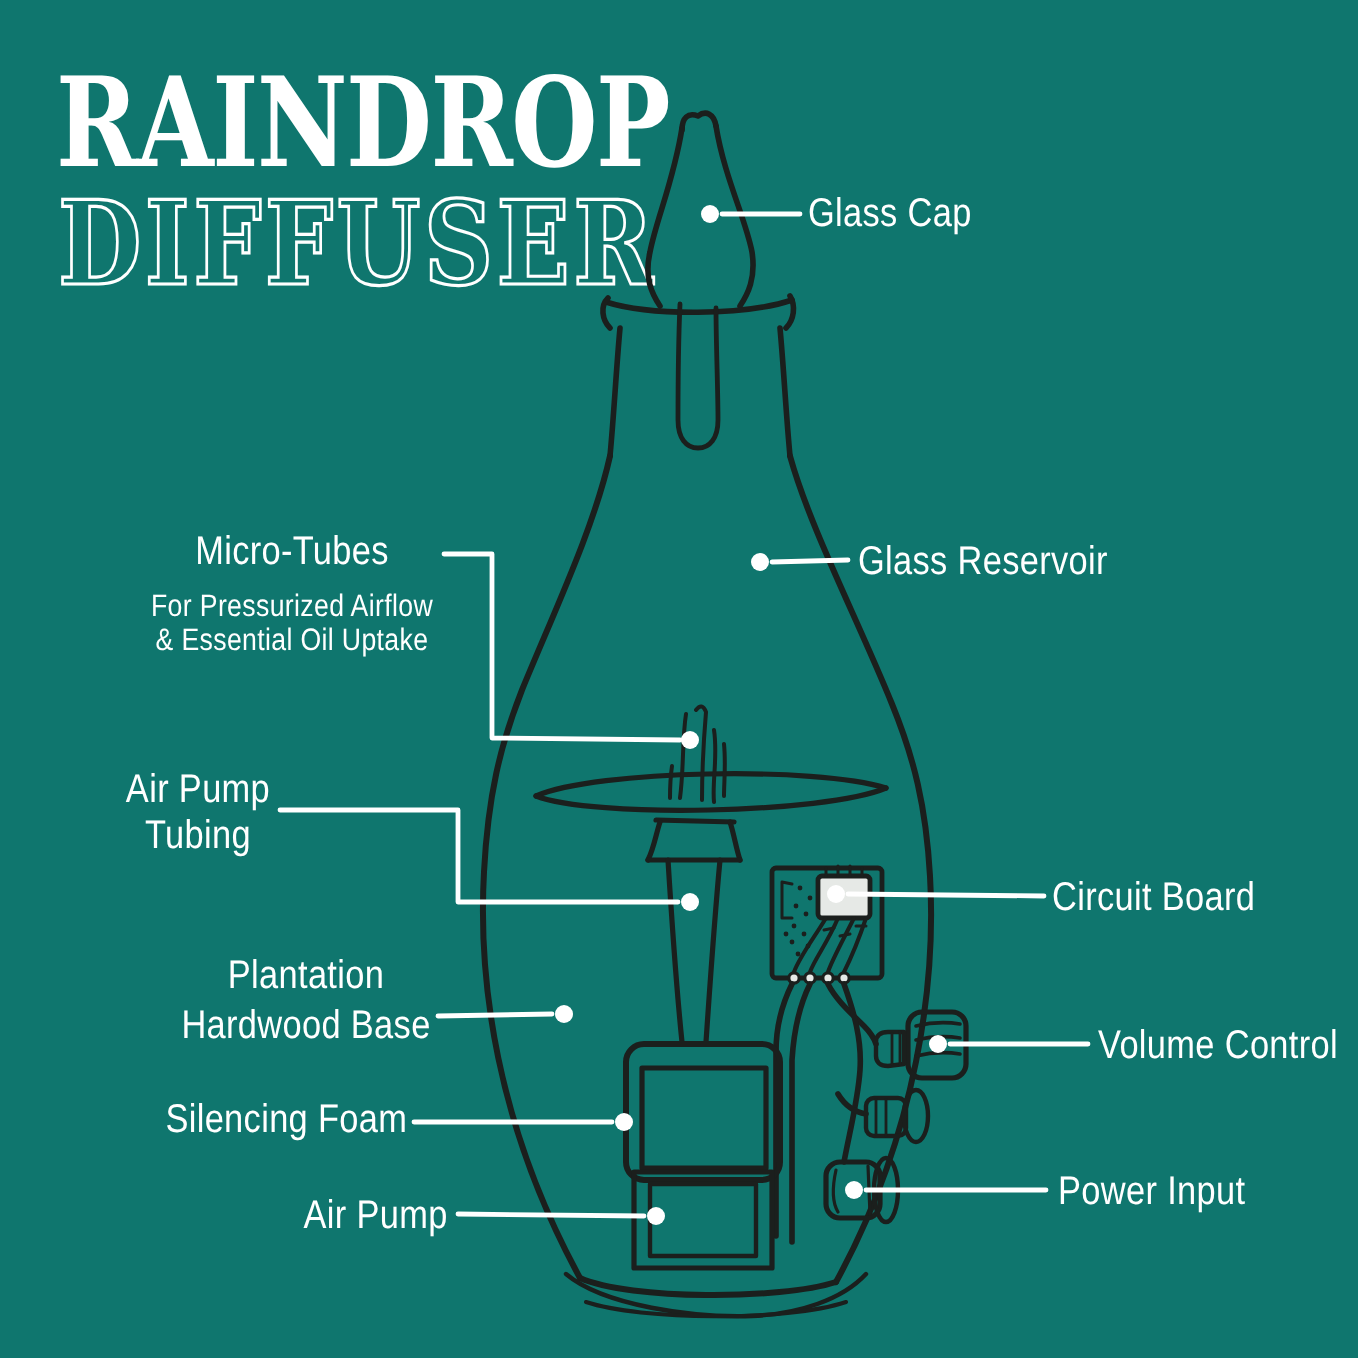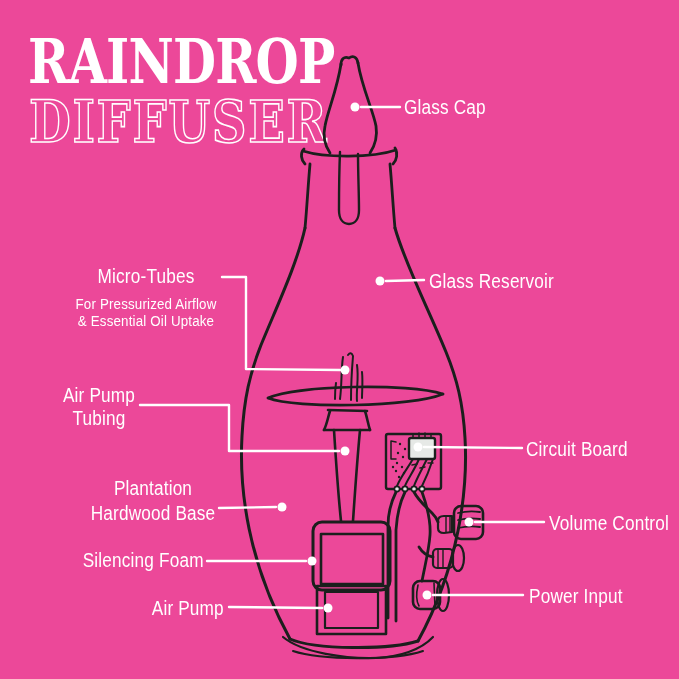--- a/index.html
+++ b/index.html
@@ -1,19 +1,19 @@
 <!DOCTYPE html>
 <html><head>
 <meta charset="utf-8">
 <style>
   html,body{margin:0;padding:0;}
   #stage{
     position:relative;
     width:679px;height:679px;
-    background:#ec4899;
+    background:#0f766e;
     overflow:hidden;
     font-family:"Liberation Sans",sans-serif;
   }
   #art{position:absolute;left:0;top:0;}
   .lbl{
     position:absolute;
     color:#ffffff;
     font-size:20px;
     line-height:20px;
     white-space:nowrap;

